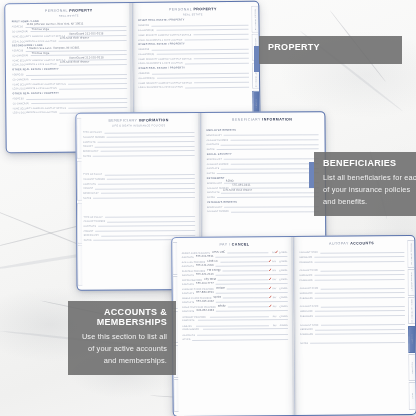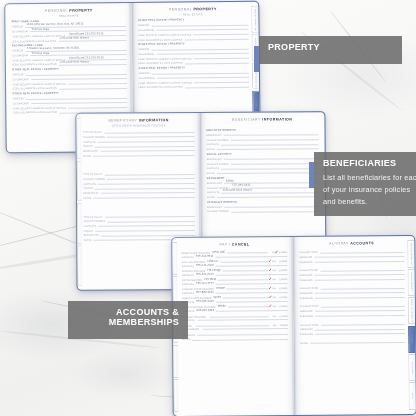--- a/index.html
+++ b/index.html
@@ -799,15 +799,16 @@
   <div class="tagchip"></div>
   <div class="c-title">PROPERTY</div>
 </div>
 
 <div class="callout" style="left:314px; top:152px; width:120px;">
   <div class="tagchip"></div>
   <div class="c-title">BENEFICIARIES</div>
   <div class="c-body">List all beneficiaries for each of your insurance policies and benefits.</div>
 </div>
 
-<div class="callout right-al" style="left:68px; top:301px; width:120px;">
+<div class="callout right-al" style="left:68px; top:301px; width:108px;">
   <div class="c-title">ACCOUNTS &amp; MEMBERSHIPS</div>
+  <div class="c-body">Use this section to list all of your active accounts and memberships.</div>
 </div>
 
 </body></html>

